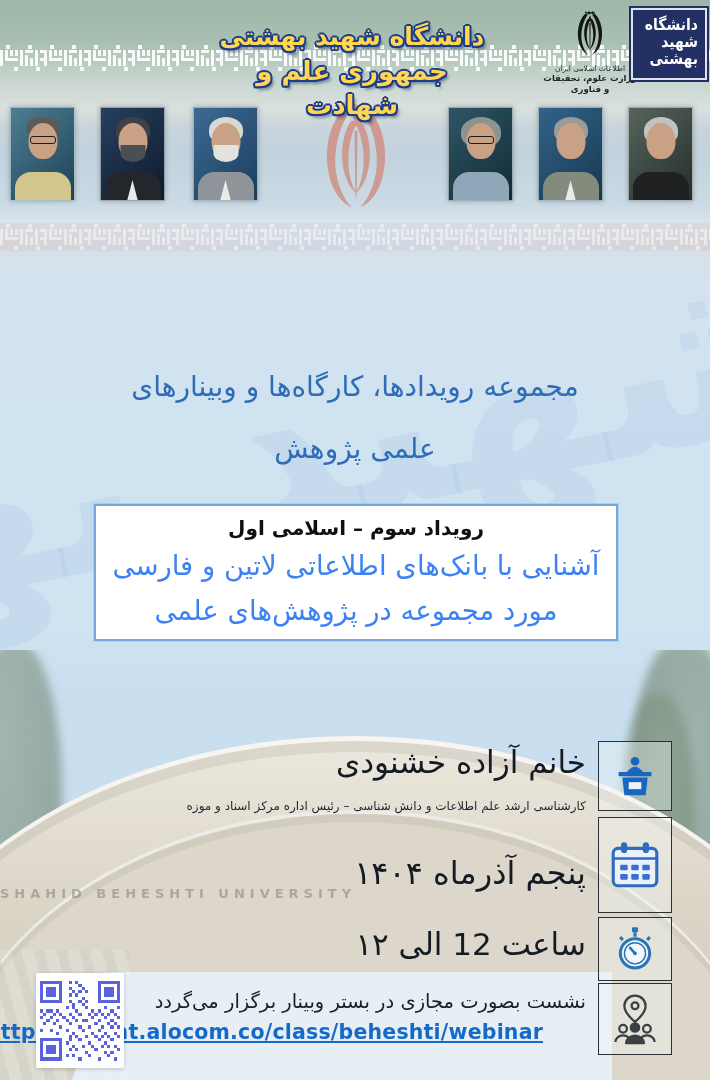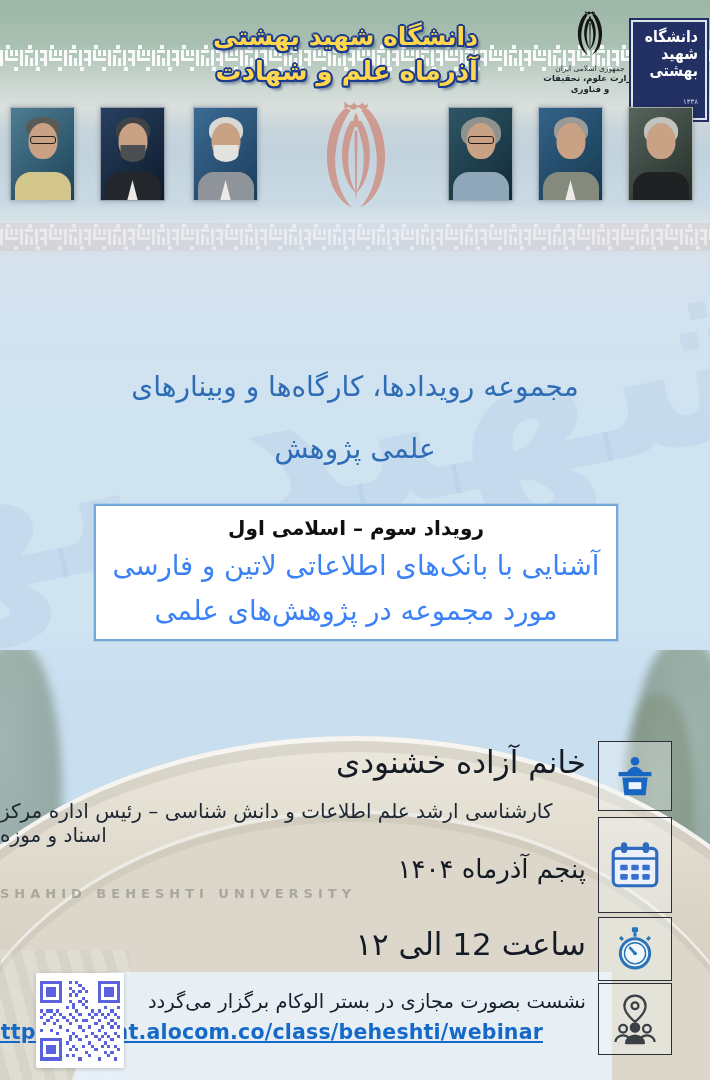--- a/index.html
+++ b/index.html
@@ -34,32 +34,32 @@
   .arch-inner{position:absolute;left:-58px;top:160px;width:826px;height:460px;
       border-radius:413px 413px 0 0 / 310px 310px 0 0;background:#dcd7ca;
       box-shadow:inset 0 4px 0 rgba(255,255,255,.6), inset 0 12px 0 rgba(160,155,140,.18);}
   .arch-text{position:absolute;left:0;top:236px;width:100%;
       font-size:13px;letter-spacing:5px;color:rgba(105,110,100,.45);font-weight:bold;}
   .steps{position:absolute;left:0;top:300px;width:130px;height:130px;opacity:.45;
       background:repeating-linear-gradient(75deg,rgba(198,204,199,.6) 0 10px,rgba(232,236,233,.6) 10px 22px);}
   .wall-panel{position:absolute;left:72px;top:322px;width:540px;height:108px;
       background:rgba(232,243,250,.88);clip-path:polygon(7% 0,100% 0,100% 100%,0 100%);}
   
-  .org-titles{position:absolute;left:198px;top:20px;width:280px;z-index:3;
-      text-align:right;direction:rtl;font-weight:bold;color:#ffd64e;line-height:34px;
+  .org-titles{position:absolute;left:212px;top:20px;width:280px;z-index:3;
+      text-align:center;direction:rtl;font-weight:bold;color:#ffd64e;line-height:34px;
       text-shadow:-2px 0 0 #1c3c8e,2px 0 0 #1c3c8e,0 -2px 0 #1c3c8e,0 2px 0 #1c3c8e,
       -1.5px -1.5px 0 #1c3c8e,1.5px 1.5px 0 #1c3c8e,-1.5px 1.5px 0 #1c3c8e,1.5px -1.5px 0 #1c3c8e,
       3px 4px 3px rgba(20,40,90,.45);}
   .org-titles .l1{font-size:25px;}
   .org-titles .l2{font-size:26px;}
   .gov-logo{position:absolute;left:540px;top:8px;width:100px;z-index:3;text-align:center;direction:rtl;}
   .gov-logo svg{width:44px;height:52px;color:#151515;}
   .gov-logo .m1{font-size:7.5px;color:#23292e;line-height:9px;}
   .gov-logo .m2{font-size:8.5px;font-weight:bold;color:#1b2126;line-height:11px;}
-  .uni-logo{position:absolute;left:631px;top:20px;width:76px;height:100px;z-index:3;
+  .uni-logo{position:absolute;left:631px;top:8px;width:76px;height:72px;z-index:3;
       background:#223063;border:2px solid #dfe3ee;box-shadow:0 0 0 2px #223063;
       box-sizing:border-box;direction:rtl;text-align:right;padding:5px 7px 2px 4px;}
   .uni-logo .gl{display:block;color:#fff;font-weight:bold;font-size:14px;line-height:17px;
       transform:scaleY(1.15);transform-origin:top right;}
   .uni-logo .yr{display:block;color:#cdd5ee;font-size:7px;text-align:right;margin-top:20px;}
   
   .photo{position:absolute;top:107px;width:63px;height:92px;overflow:hidden;z-index:3;
       border:1px solid rgba(255,255,255,.55);box-shadow:0 0 5px rgba(20,30,40,.3);}
   .photo i{display:block;position:absolute;}
   .photo .hair{left:50%;top:9px;transform:translateX(-50%);width:34px;height:26px;border-radius:50% 50% 40% 40%;}
@@ -96,22 +96,22 @@
   .event-box .eh{font-size:20px;font-weight:bold;color:#101010;line-height:30px;}
   .event-box .el{font-size:27.5px;color:#3b82f6;line-height:45px;}
   
   .icon-box{position:absolute;left:598px;width:74px;z-index:4;box-sizing:border-box;
       border:1.5px solid #2b2f36;background:rgba(244,248,250,.35);
       display:flex;align-items:center;justify-content:center;}
   .ib1{top:741px;height:70px;} .ib2{top:817px;height:96px;}
   .ib3{top:917px;height:64px;} .ib4{top:983px;height:72px;}
   .info{position:absolute;z-index:4;direction:rtl;text-align:left;color:#141b24;}
   .speaker-name{top:744px;right:124px;font-size:31px;}
-  .speaker-cred{top:799px;right:124px;font-size:20px;color:#1d2733;}
-  .date-row{top:854px;right:124px;font-size:26px;margin-left:33px;}
+  .speaker-cred{top:799px;right:124px;font-size:12px;color:#1d2733;}
+  .date-row{top:854px;right:124px;font-size:32px;margin-left:33px;}
   .time-row{top:926px;right:124px;font-size:31px;}
   .venue-note{top:990px;right:124px;font-size:19.5px;color:#15202c;}
   .venue-url{top:1020px;right:167px;font-size:20.5px;font-weight:bold;color:#1569c9;
       text-decoration:underline;direction:ltr;letter-spacing:.2px;}
   .qr{position:absolute;left:36px;top:973px;width:88px;height:95px;z-index:4;background:#fff;
       padding:4px;box-sizing:border-box;border-radius:2px;box-shadow:0 1px 4px rgba(0,0,0,.2);}
   .qr svg{width:100%;height:100%;}
 </style>
 </head>
 <body>
@@ -171,27 +171,27 @@
 
   <svg class="band band1">
     <rect width="100%" height="100%" fill="url(#kuficPat)"></rect>
   </svg>
   <svg class="band band2">
     <rect width="100%" height="100%" fill="url(#kuficPat)"></rect>
   </svg>
 
   <div class="org-titles">
     <div class="l1">دانشگاه شهید بهشتی</div>
-    <div class="l2">آذرماه علم و شهادت</div>
+    <div class="l2">جمهوری علم و شهادت</div>
   </div>
   <div class="gov-logo">
     <svg viewBox="0 0 100 110">
         <use href="#iranEmblem"></use>
       </svg>
-    <div class="m1">جمهوری اسلامی ایران</div>
+    <div class="m1">اطلاعات اسلامی ایران</div>
     <div class="m2">وزارت علوم، تحقیقات و فناوری</div>
   </div>
   <div class="uni-logo">
     <span class="gl">دانشگاه</span>
     <span class="gl">شهید</span>
     <span class="gl">بهشتی</span>
     <span class="yr">۱۳۳۸</span>
   </div>
 
   <svg class="flag-emblem" viewBox="0 0 100 110">
@@ -243,21 +243,21 @@
   <div class="event-box">
     <div class="eh">رویداد سوم – اسلامی اول</div>
     <div class="el">آشنایی با بانک‌های اطلاعاتی لاتین و فارسی</div>
     <div class="el">مورد مجموعه در پژوهش‌های علمی</div>
   </div>
 
   <div class="info speaker-name">خانم آزاده خشنودی</div>
   <div class="info speaker-cred">کارشناسی ارشد علم اطلاعات و دانش شناسی – رئیس اداره مرکز اسناد و موزه</div>
   <div class="info date-row">پنجم آذرماه ۱۴۰۴</div>
   <div class="info time-row">ساعت 12 الی ۱۲</div>
-  <div class="info venue-note">نشست بصورت مجازی در بستر الوکام برگزار می‌گردد</div>
+  <div class="info venue-note">نشست بصورت مجازی در بستر وبینار برگزار می‌گردد</div>
   <a class="info venue-url">https://event.alocom.co/class/beheshti/webinar</a>
 
   <div class="icon-box ib1">
     <svg viewBox="0 0 36 34" width="46" height="43">
       <g fill="#1766c1">
         <circle cx="18" cy="5" r="3.4"></circle>
         <path d="M12 13 q6 -7.5 12 0 l0 1.5 h-12 z"></path>
         <rect x="5" y="13.5" width="26" height="3.4" rx="0.6"></rect>
         <path d="M8 17.8 h20 l-1.6 14 h-16.8 z"></path>
       </g>

